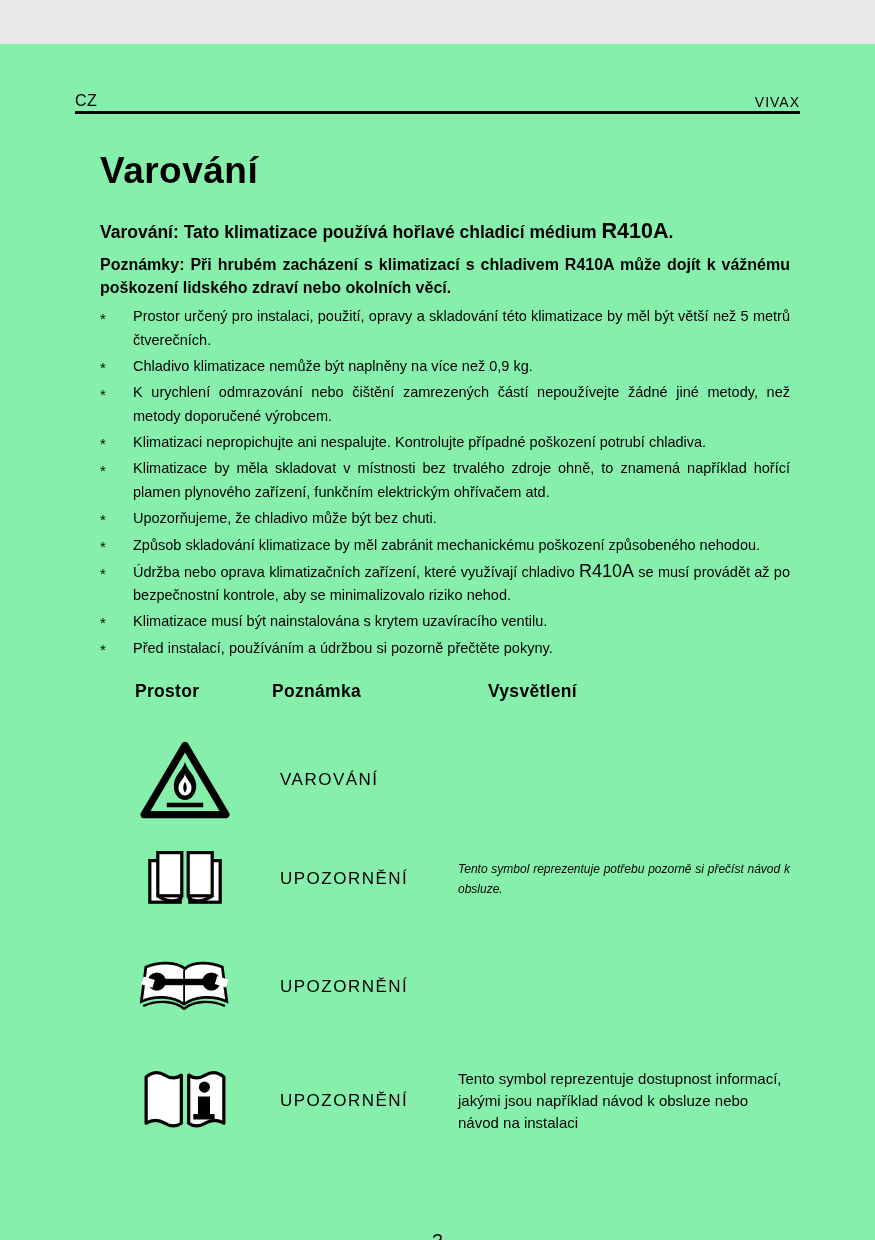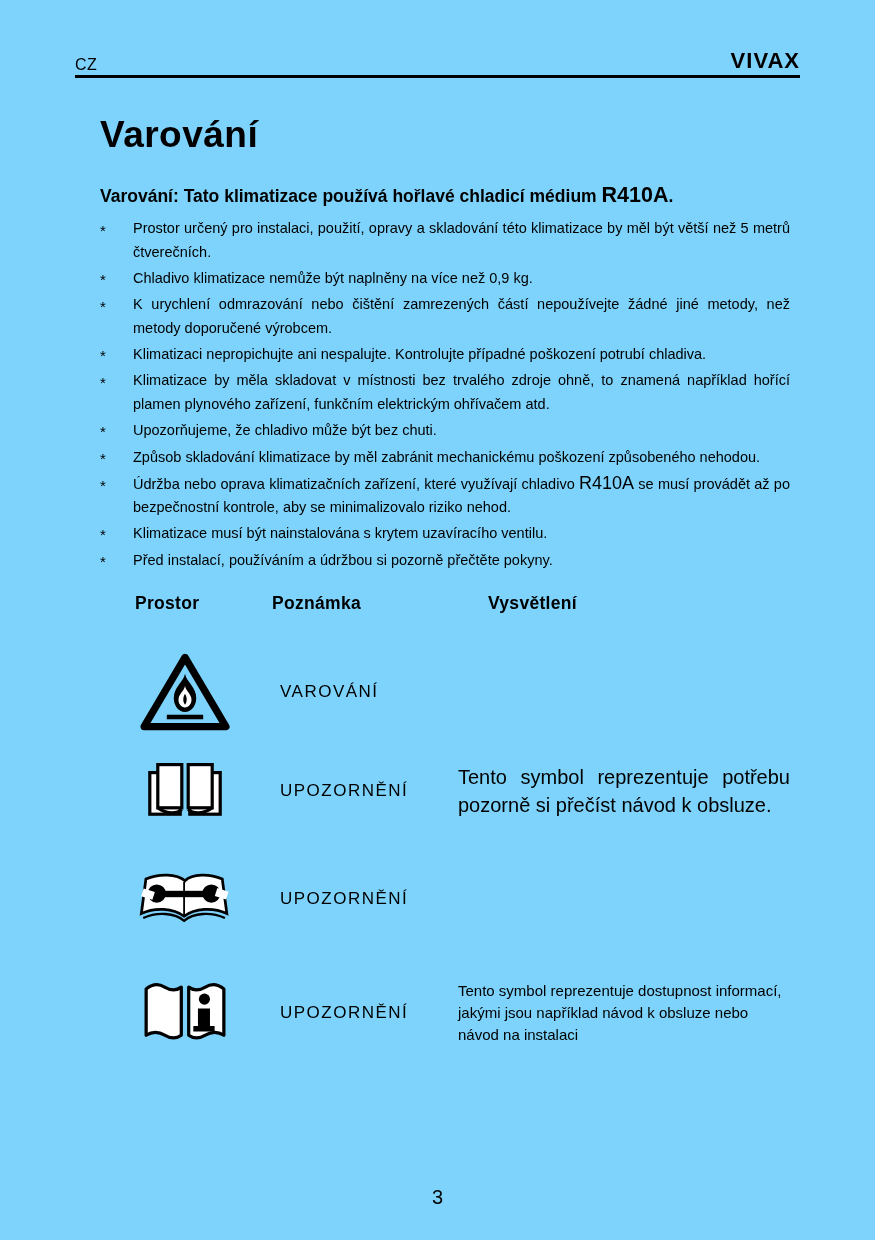--- a/index.html
+++ b/index.html
@@ -1,24 +1,24 @@
 <!DOCTYPE html>
 <html lang="cs"><head>
 <meta charset="utf-8">
 <style>
   html,body{margin:0;padding:0;background:#e8e8e8;}
   body{width:875px;height:1240px;position:relative;overflow:hidden;
        font-family:"Liberation Sans",sans-serif;color:#000;}
-  .page{position:absolute;inset:0;background:#7dd3fc;}
+  .page{position:absolute;inset:0;background:#86efac;margin-top:44px;}
 
   
   .hdr{display:flex;justify-content:space-between;align-items:flex-end;
        margin:48px 75px 0 75px;border-bottom:3px solid #000;padding-bottom:1px;}
   .hdr .cz{font-size:16px;letter-spacing:.5px;}
-  .hdr .brand{font-size:22px;font-weight:700;letter-spacing:1px;}
+  .hdr .brand{font-size:14px;font-weight:400;letter-spacing:1px;}
 
   
   .content{margin:36px 85px 0 100px;width:690px;}
 
   h1.title{font-size:37px;font-weight:700;margin:0 0 27px 0;letter-spacing:.5px;}
 
   .warn-heading{font-size:17.5px;font-weight:700;margin:0 0 9px 0;line-height:24px;}
   .warn-heading .ref-lg{font-size:21.5px;}
 
   .notes{font-size:16px;font-weight:700;margin:0 0 6px 0;line-height:23px;text-align:justify;}
@@ -37,21 +37,21 @@
   .thead .h-note{padding-left:2px;}
   .thead .h-expl{padding-left:30px;}
 
   .trow{display:grid;grid-template-columns:170px 188px 1fr;align-items:center;}
   .trow .sym{display:flex;justify-content:center;align-items:center;}
   .trow .note{font-size:17px;letter-spacing:1.5px;padding-left:10px;}
   .trow .expl{font-size:15px;line-height:22px;}
   .trow .expl.just{text-align:justify;}
   .r1{margin-bottom:26px;}
   .r2{margin-bottom:44px;}
-  .r2 .expl{font-size:20px;line-height:28px;}
+  .r2 .expl{font-size:12px;line-height:20px;font-style:italic;}
   .r3{margin-bottom:46px;}
 
   .pagenum{position:absolute;left:0;right:0;top:1186px;text-align:center;font-size:20px;}
   svg{display:block;}
 </style>
 </head>
 <body>
 
 <div class="page">
 
@@ -59,20 +59,21 @@
     <span class="cz">CZ</span>
     <span class="brand">VIVAX</span>
   </div>
 
   <div class="content">
 
     <h1 class="title">Varování</h1>
 
     <p class="warn-heading"><span>Varování: Tato klimatizace používá hořlavé chladicí médium </span><span class="ref-lg">R410A</span><span>.</span></p>
 
+    <p class="notes">Poznámky: Při hrubém zacházení s klimatizací s chladivem R410A může dojít k vážnému poškození lidského zdraví nebo okolních věcí.</p>
 
     <div class="bullets">
       <div class="bullet">
           <span class="mark">*</span>
           <span class="btext"><span>Prostor určený pro instalaci, použití, opravy a skladování této klimatizace by měl být větší než 5 metrů čtverečních.</span><span class="ref-md"></span><span></span></span>
         </div>
       <div class="bullet">
           <span class="mark">*</span>
           <span class="btext"><span>Chladivo klimatizace nemůže být naplněny na více než 0,9 kg.</span><span class="ref-md"></span><span></span></span>
         </div>

